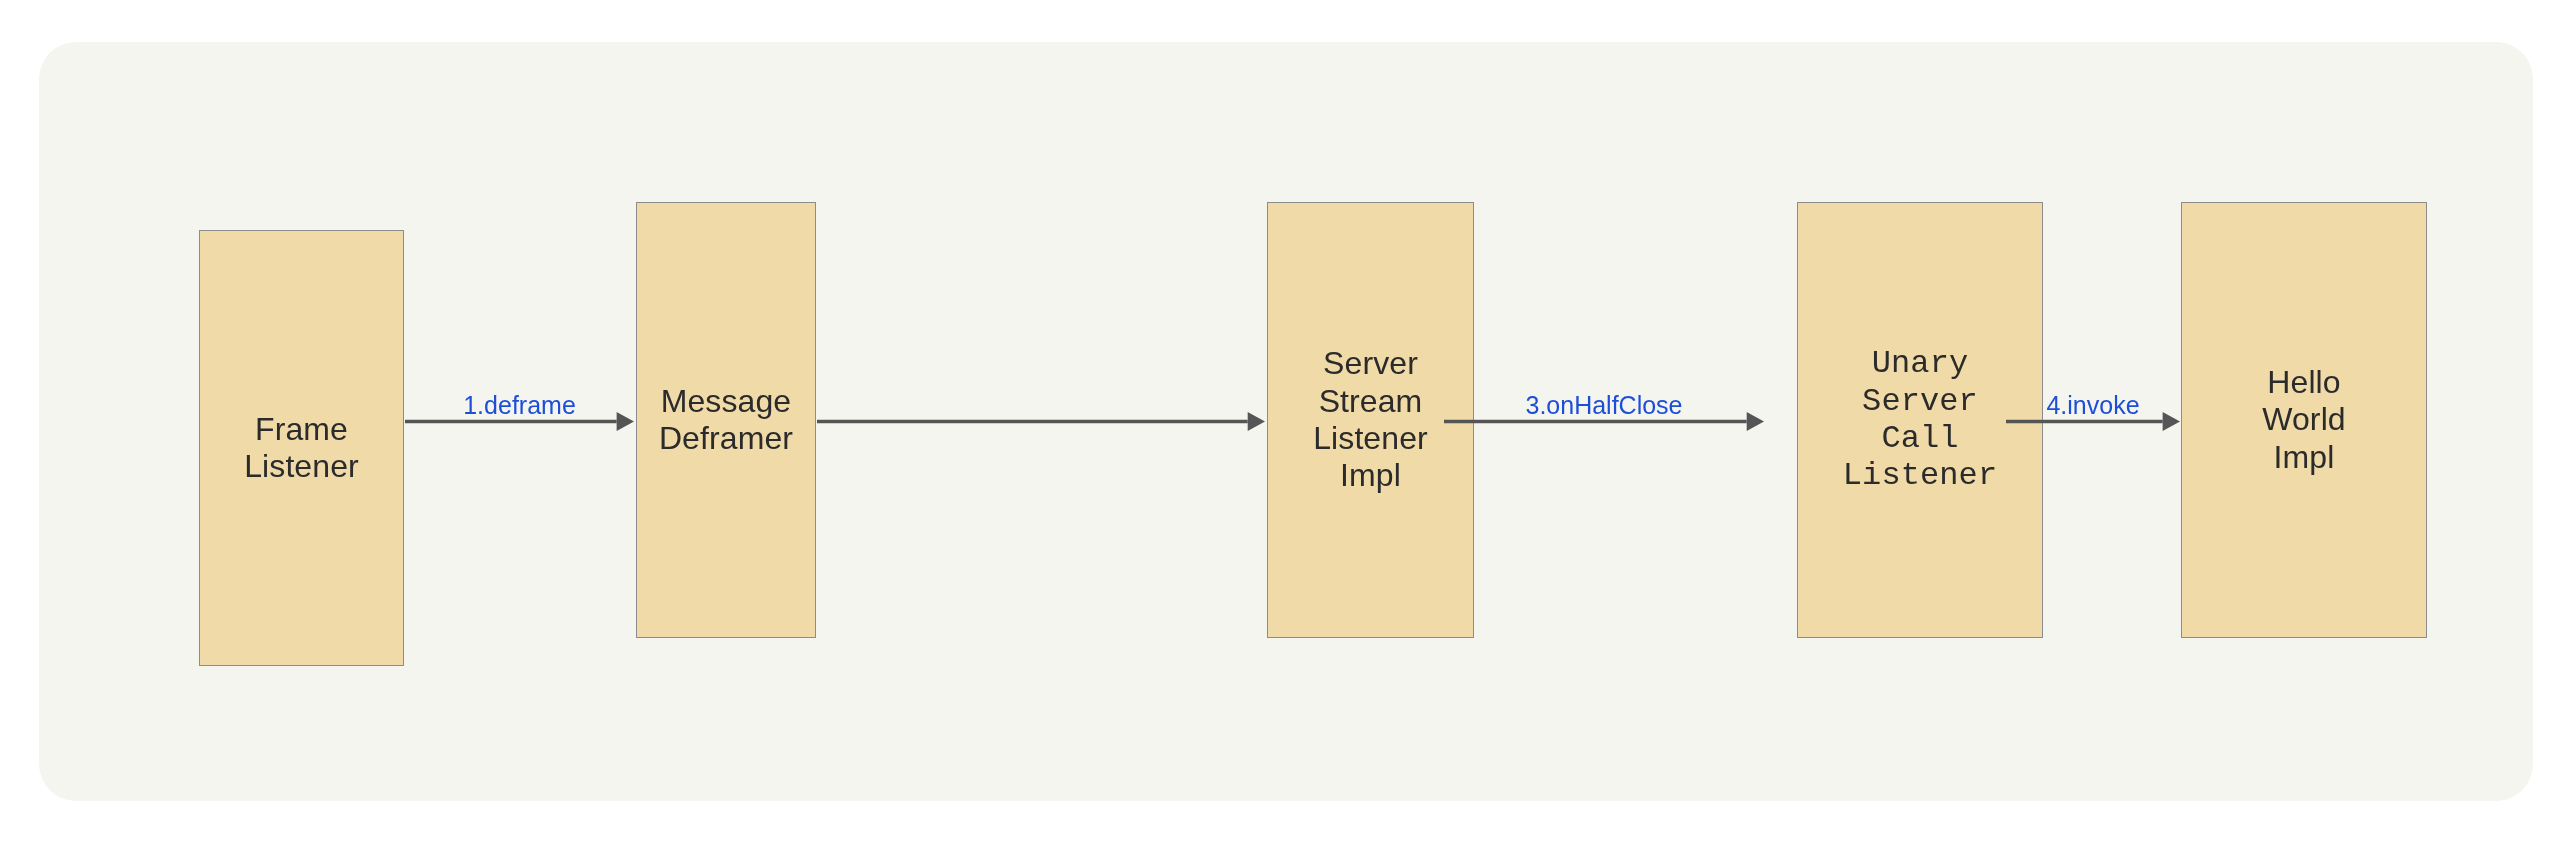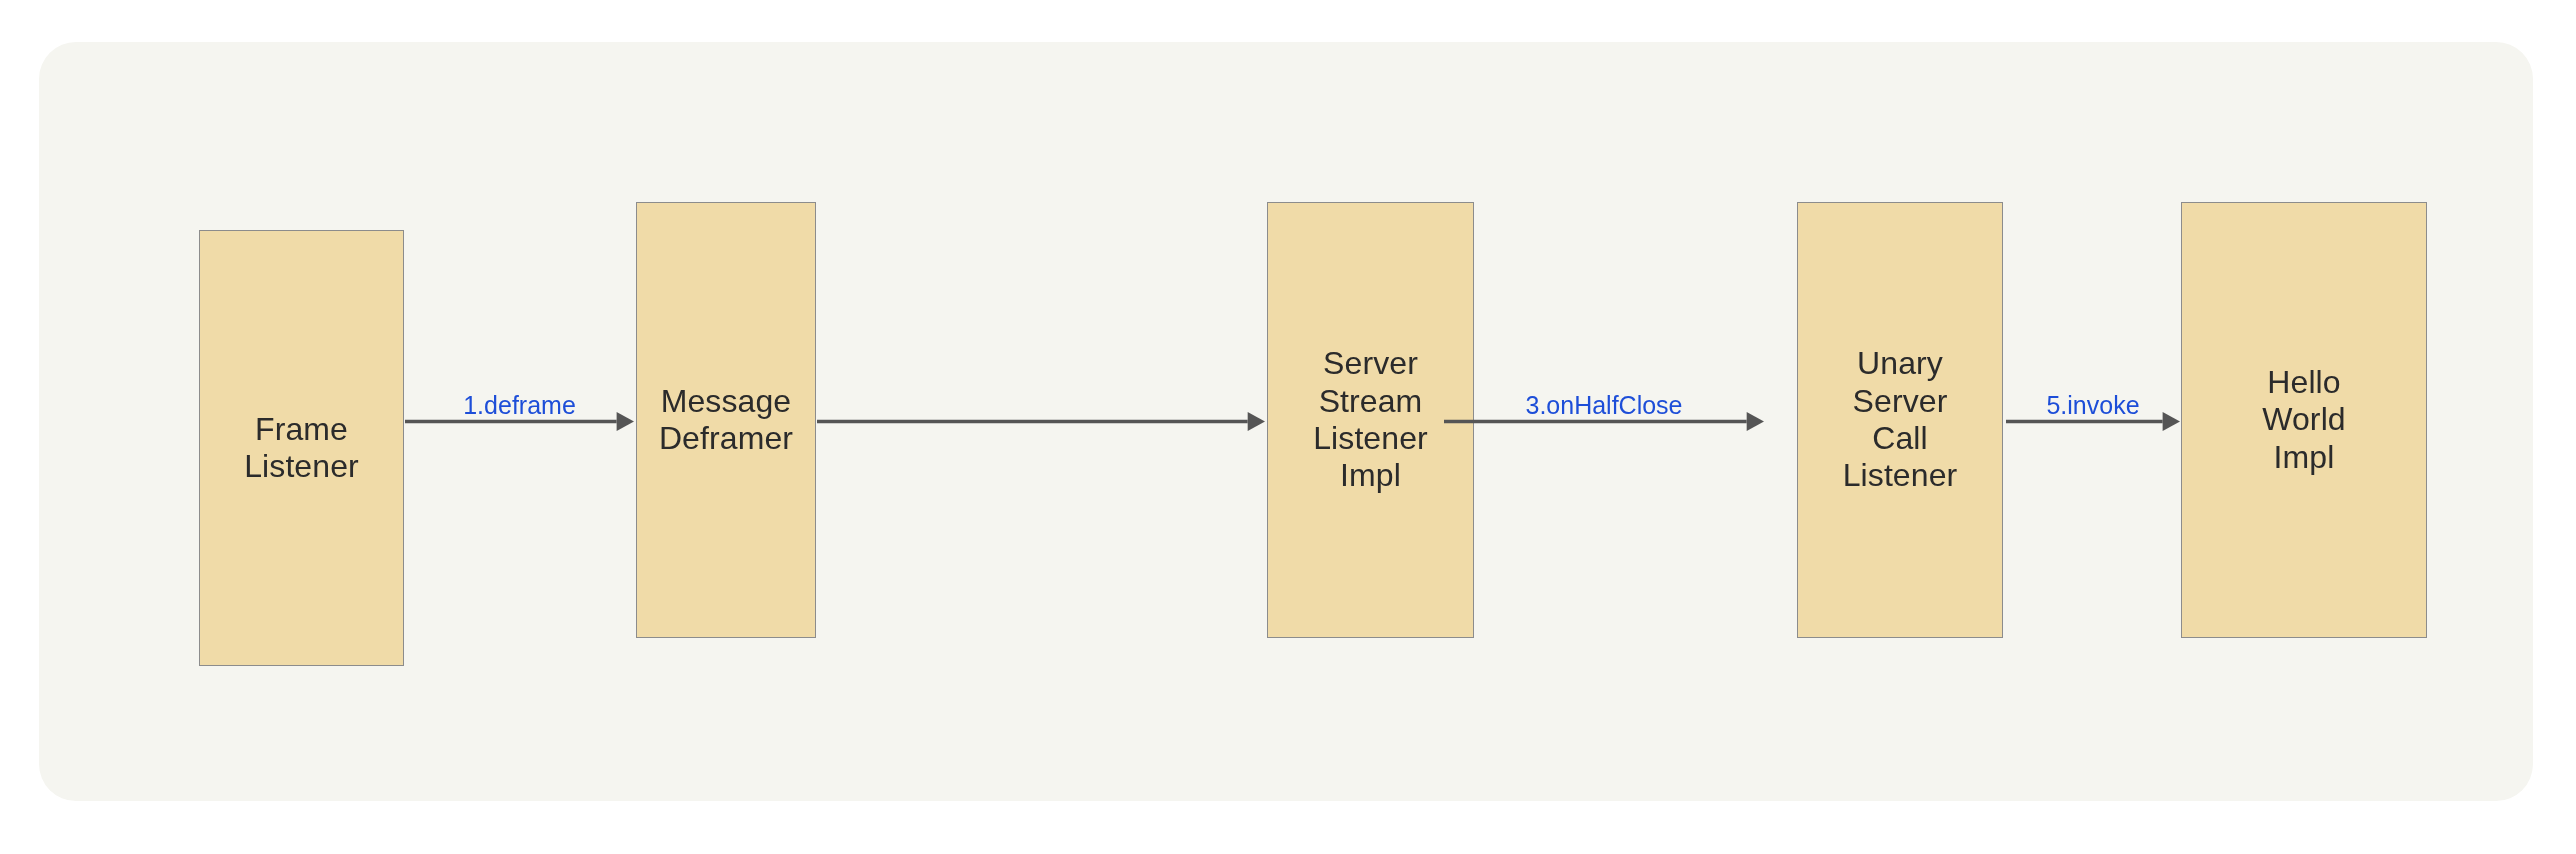--- a/index.html
+++ b/index.html
@@ -51,21 +51,21 @@
     line-height: 1.17;
     font-weight: 400;
     letter-spacing: 0.1px;
     white-space: pre-line;
     padding: 0 3.4px;
   }
 
   #node-frame-listener        { left: 199px;  width: 205px; margin-top: 28px; }
   #node-message-deframer      { left: 636px; width: 180px; }
   #node-server-stream-listener{ left: 1267px; width: 207px; }
-  #node-unary-server-call     { left: 1797px; width: 206px; }
+  #node-unary-server-call     { left: 1797px; width: 246px; font-family: Liberation Mono, monospace; }
   #node-hello-world-impl      { left: 2181px; width: 246px; }
 
   
   .edge {
     position: absolute;
     height: 67px;
   }
   .edge-svg {
     position: absolute;
     left: 0;
@@ -150,17 +150,17 @@
       <polygon points="541,43 572,60 541,77" fill="#555555"></polygon>
     </svg>
     <span class="edge-label">3.onHalfClose</span>
   </div>
 
   <div class="edge" id="edge-4">
     <svg class="edge-svg" viewBox="0 0 311 120" preserveAspectRatio="none">
       <line x1="0" y1="60" x2="280" y2="60" stroke="#555555" stroke-width="6"></line>
       <polygon points="280,43 311,60 280,77" fill="#555555"></polygon>
     </svg>
-    <span class="edge-label">5.invoke</span>
+    <span class="edge-label">4.invoke</span>
   </div>
 
 </div>
 
 
 </body></html>

